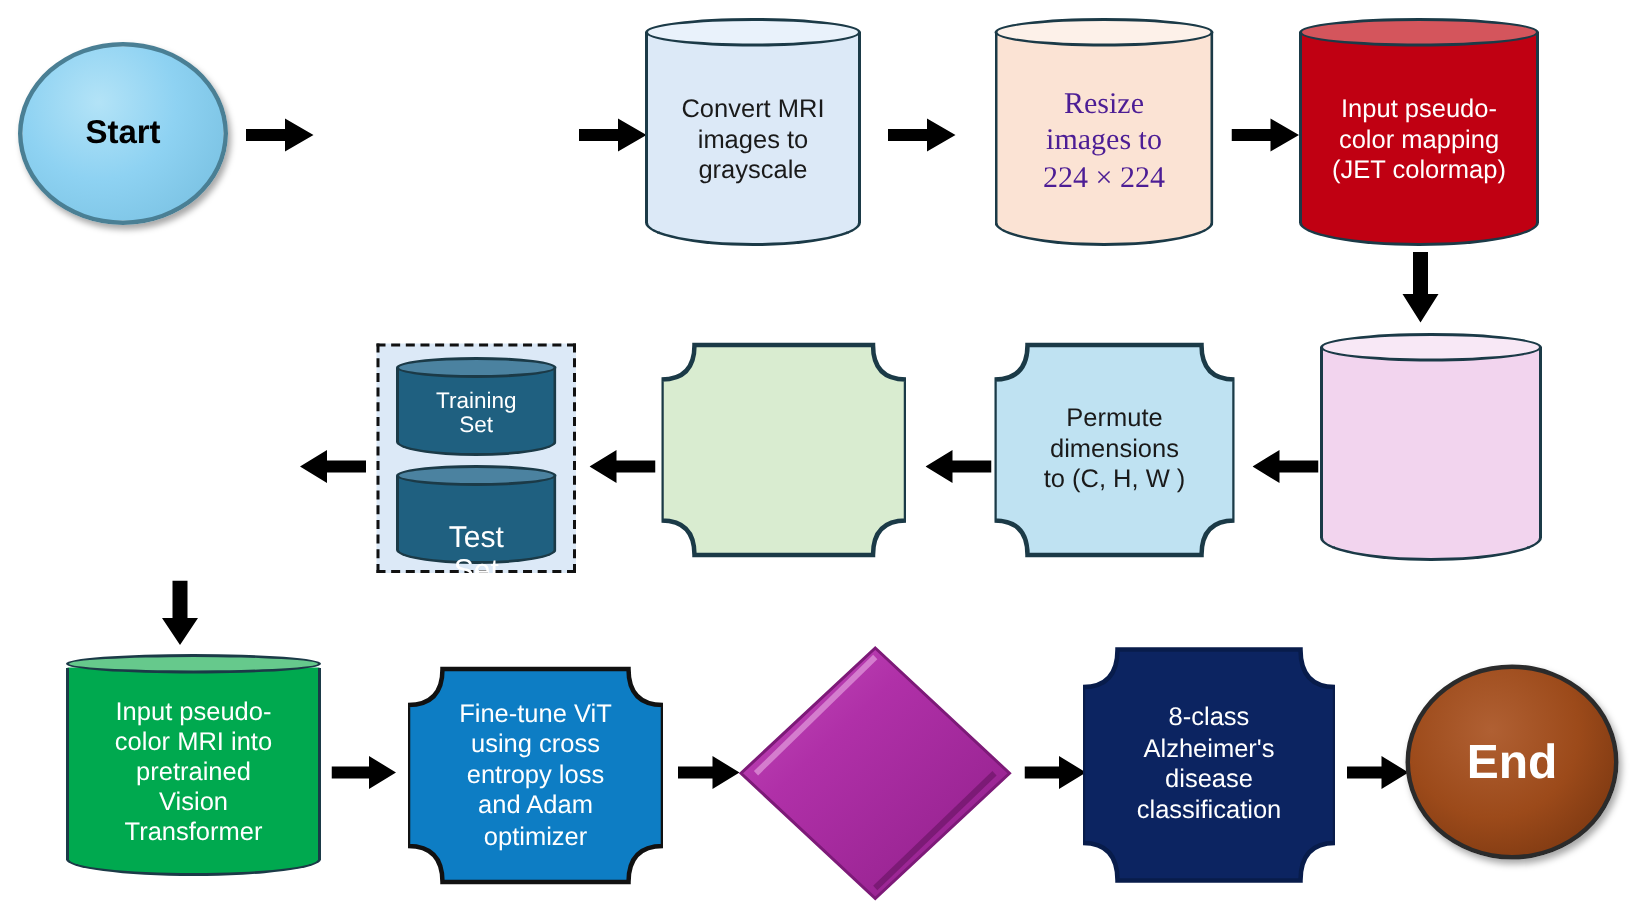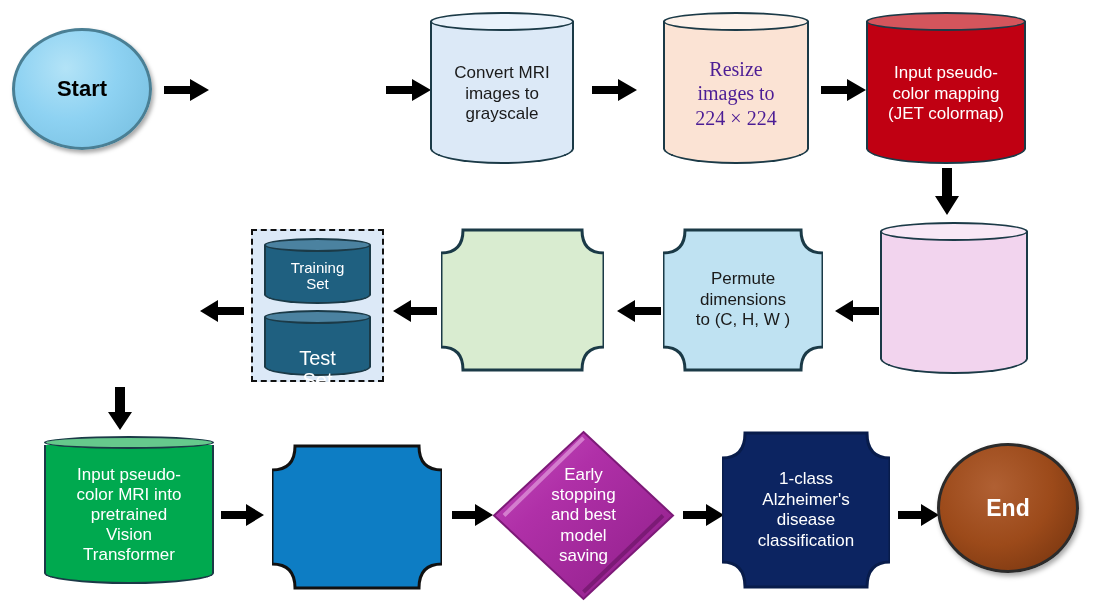--- a/index.html
+++ b/index.html
@@ -231,20 +231,25 @@
   <div class="arrow" style="left:221px; top:502px;">
     <svg width="44" height="26" viewBox="0 0 44 26">
       <path d="M0 9 L25 9 L25 2 L43 13 L25 24 L25 17 L0 17 Z" fill="#000"></path>
     </svg>
   </div>
 
   <div class="node concave" style="left:272px; top:443px; width:170px; height:148px;">
     <svg viewBox="0 0 170 148" preserveAspectRatio="none">
       <path d="M23 3 H147 Q147 27 170 27 V121 Q147 121 147 145 H23 Q23 121 0 121 V27 Q23 27 23 3 Z" fill="#0d7dc4" stroke="#111111" stroke-width="3"></path>
     </svg>
+    <div class="label" style="font-size:17px; color:#ffffff; line-height:1.2;">Fine-tune ViT
+using cross
+entropy loss
+and Adam
+optimizer</div>
   </div>
 
   <div class="arrow" style="left:452px; top:502px;">
     <svg width="42" height="26" viewBox="0 0 42 26">
       <path d="M0 9 L23 9 L23 2 L41 13 L23 24 L23 17 L0 17 Z" fill="#000"></path>
     </svg>
   </div>
 
   <div class="node diamond" style="left:492px; top:430px; width:183px; height:171px;">
     <svg viewBox="0 0 183 171" preserveAspectRatio="none">
@@ -252,49 +257,44 @@
         <linearGradient id="dgrad" x1="0" y1="0" x2="1" y2="1">
           <stop offset="0%" stop-color="#c24fbb"></stop>
           <stop offset="35%" stop-color="#b030a8"></stop>
           <stop offset="100%" stop-color="#8f1f89"></stop>
         </linearGradient>
       </defs>
       <polygon points="91.5,2 181,85.5 91.5,169 2,85.5" fill="url(#dgrad)" stroke="#7d1a78" stroke-width="2"></polygon>
       <polyline points="91.5,8 12,85.5" fill="none" stroke="#d98ad4" stroke-width="4" opacity="0.85"></polyline>
       <polyline points="91.5,162 171,85.5" fill="none" stroke="#6d1568" stroke-width="4" opacity="0.7"></polyline>
     </svg>
-    <div class="label" style="font-size:17px; color:#ffffff; line-height:1.2;">Early
-stopping
-and best
-model
-saving</div>
   </div>
 
   <div class="arrow" style="left:683px; top:502px;">
     <svg width="42" height="26" viewBox="0 0 42 26">
       <path d="M0 9 L23 9 L23 2 L41 13 L23 24 L23 17 L0 17 Z" fill="#000"></path>
     </svg>
   </div>
 
   <div class="node concave" style="left:722px; top:430px; width:168px; height:160px;">
     <svg viewBox="0 0 168 160" preserveAspectRatio="none">
       <path d="M23 3 H145 Q145 28 168 28 V132 Q145 132 145 157 H23 Q23 132 0 132 V28 Q23 28 23 3 Z" fill="#0c2461" stroke="#081c4b" stroke-width="3"></path>
     </svg>
-    <div class="label" style="font-size:17px; color:#ffffff; line-height:1.22;">1-class
+    <div class="label" style="font-size:17px; color:#ffffff; line-height:1.22;">8-class
 Alzheimer's
 disease
 classification</div>
   </div>
 
   <div class="arrow" style="left:898px; top:502px;">
     <svg width="42" height="26" viewBox="0 0 42 26">
       <path d="M0 9 L23 9 L23 2 L41 13 L23 24 L23 17 L0 17 Z" fill="#000"></path>
     </svg>
   </div>
 
   <div class="node ellipse" style="left:937px; top:443px; width:142px; height:130px;
               background:radial-gradient(circle at 40% 33%, #b06033 0%, #9c4a1a 50%, #6e300d 100%);
               border:3px solid #2b2b2b;
               box-shadow: 2px 3px 5px rgba(0,0,0,0.35);">
-    <div class="label" style="font-size:23px; font-weight:bold; color:#ffffff;">End</div>
+    <div class="label" style="font-size:32px; font-weight:bold; color:#ffffff;">End</div>
   </div>
 
 </div>
 
 </body></html>

